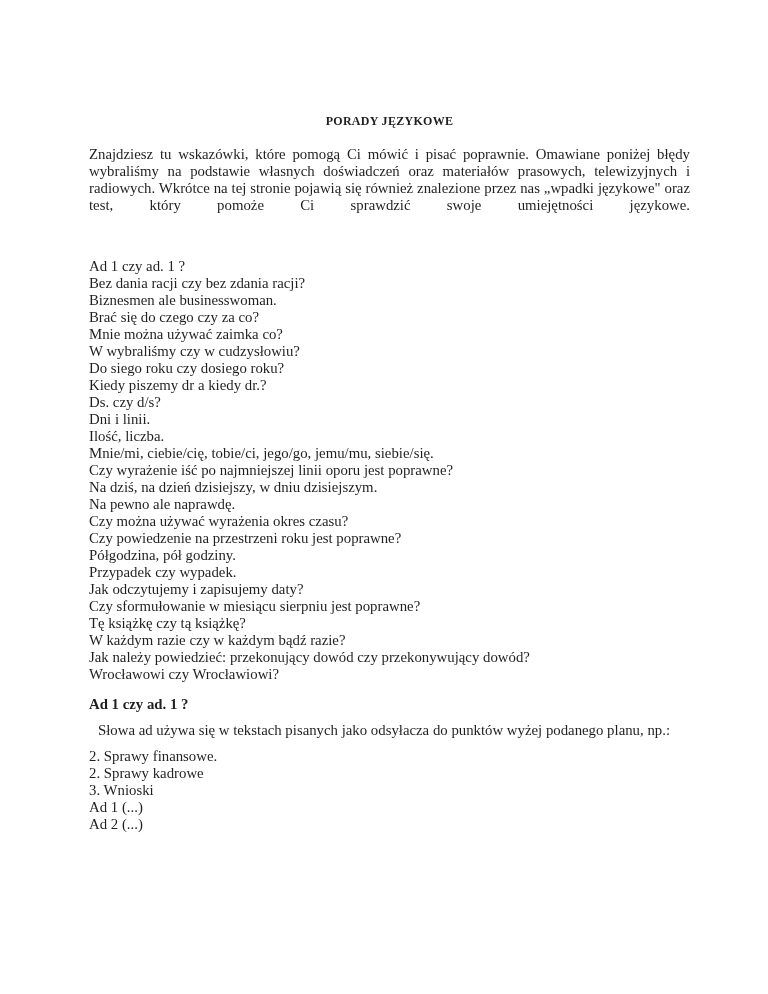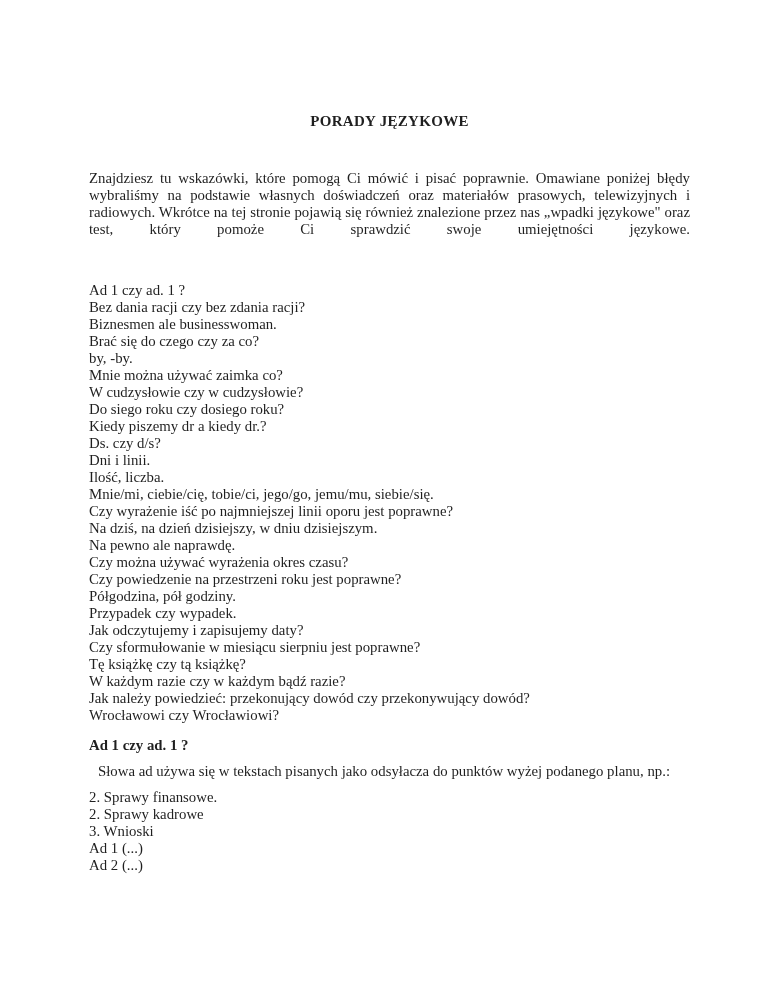--- a/index.html
+++ b/index.html
@@ -15,28 +15,28 @@
     background: #ffffff;
     color: #1f1f1f;
     font-family: "Liberation Serif", "DejaVu Serif", serif;
     font-size: 14.8px;
     line-height: 17px;
     padding: 112px 78px 0 89px;
     overflow: hidden;
   }
   .title {
     margin: 0;
-    font-size: 15px;
+    font-size: 12px;
     line-height: 18px;
     font-weight: 700;
     text-align: center;
     letter-spacing: 0.3px;
   }
   .intro {
-    margin: 40px 0 0 0;
+    margin: 16px 0 0 0;
     text-align: justify;
     text-align-last: justify;
   }
   .questions {
     margin-top: 44px;
   }
   .line {
     white-space: nowrap;
   }
   .section {
@@ -62,26 +62,25 @@
 
       <div class="line">Ad 1 czy ad. 1 ?</div>
 
 
       <div class="line">Bez dania racji czy bez zdania racji?</div>
 
       <div class="line">Biznesmen ale businesswoman.</div>
 
       <div class="line">Brać się do czego czy za co?</div>
 
-      <div class="line">by, -by.</div>
 
       <div class="line">Mnie można używać zaimka co?</div>
 
 
-      <div class="line">W cudzysłowie czy w cudzysłowie?</div>
+      <div class="line">W wybraliśmy czy w cudzysłowiu?</div>
 
       <div class="line">Do siego roku czy dosiego roku?</div>
 
       <div class="line">Kiedy piszemy dr a kiedy dr.?</div>
 
       <div class="line">Ds. czy d/s?</div>
 
       <div class="line">Dni i linii.</div>
 
       <div class="line">Ilość, liczba.</div>

